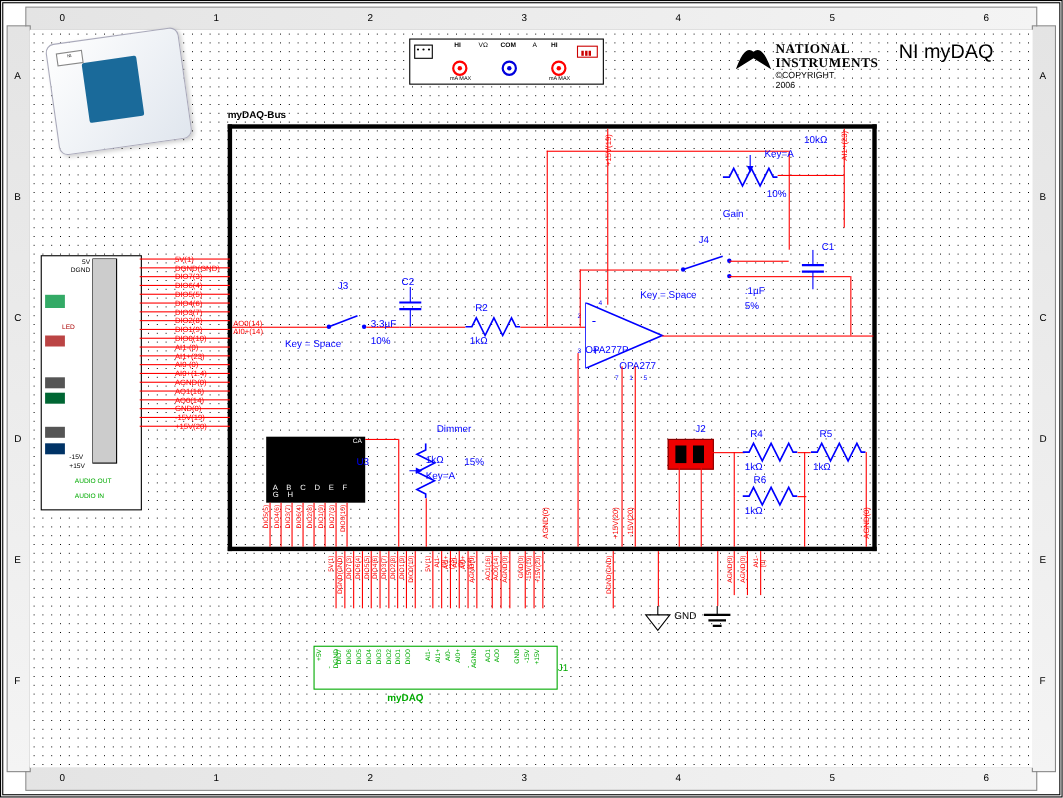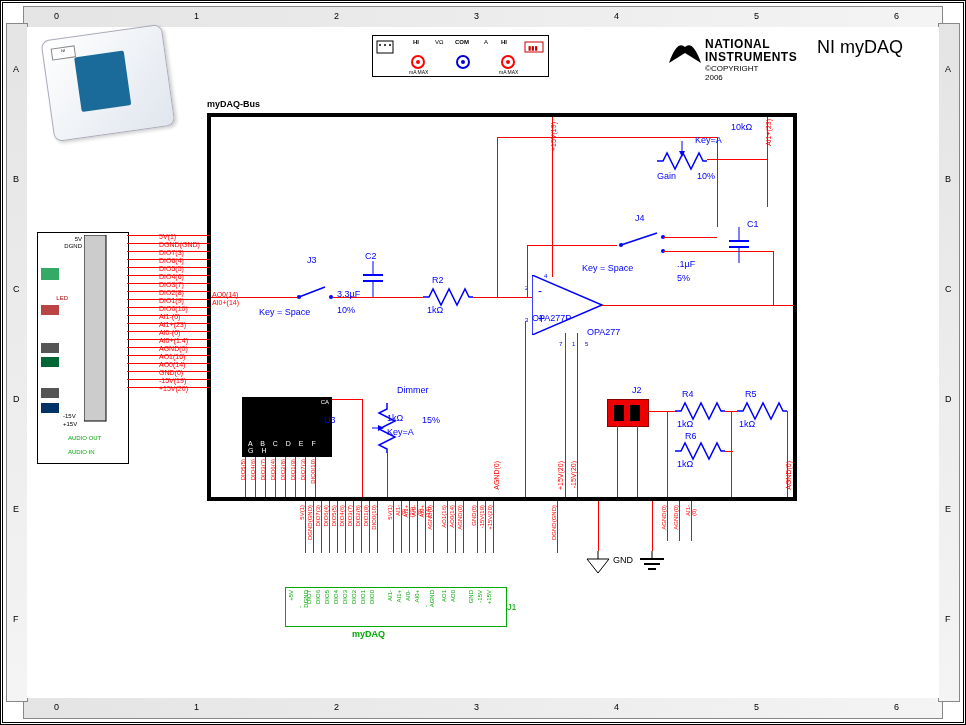--- a/index.html
+++ b/index.html
@@ -23,21 +23,21 @@
   .tiny{font-size:6px}
   .vtxt{writing-mode:vertical-rl;transform:rotate(180deg)}
   
   .wire{position:absolute;background:#f00}
   .wireH{height:1px}
   .wireV{width:1px}
   .bwire{position:absolute;background:#000}
   
   .chip{position:absolute;background:#000;color:#fff;font-size:6px}
   
-  .ni-inst{font-weight:bold;font-family:Liberation Sans, sans-serif;font-size:12px;letter-spacing:.5px}
+  .ni-inst{font-weight:bold;font-family:Liberation Serif, serif;font-size:12px;letter-spacing:.5px}
   .ni-sub{font-size:8px}
 </style>
 </head>
 <body>
 
 <div class="frame">
 
   <div class="ruler-top">
     <span class="rlabel" style="left:30px;top:4px">0</span>
     <span class="rlabel" style="left:170px;top:4px">1</span>
@@ -219,21 +219,21 @@
     <span class="abs sm blue" style="left:405px;top:248px">R2</span>
     <span class="abs sm blue" style="left:400px;top:278px">1kΩ</span>
     <div class="wire wireH" style="left:446px;top:270px;width:60px"></div>
 
     <svg class="abs" style="left:505px;top:248px" width="80" height="60">
       <polygon points="0,0 0,60 70,30" fill="#fff" stroke="#00f" stroke-width="1.5"></polygon>
       <text x="6" y="20" font-size="12" fill="#00f">-</text>
       <text x="6" y="48" font-size="12" fill="#00f">+</text>
     </svg>
     <span class="abs sm blue" style="left:505px;top:286px">OPA277P</span>
-    <span class="abs sm blue" style="left:560px;top:300px">OPA277</span>
+    <span class="abs sm blue" style="left:536px;top:300px">OPA277</span>
     <span class="abs tiny blue" style="left:498px;top:258px">2</span>
     <span class="abs tiny blue" style="left:498px;top:290px">3</span>
     <span class="abs tiny blue" style="left:517px;top:246px">4</span>
     <span class="abs tiny blue" style="left:532px;top:314px">7</span>
     <span class="abs tiny blue" style="left:545px;top:314px">1</span>
     <span class="abs tiny blue" style="left:558px;top:314px">5</span>
     <div class="wire wireH" style="left:575px;top:278px;width:192px"></div>
 
     <div class="wire wireV" style="left:470px;top:110px;height:160px"></div>
     <div class="wire wireH" style="left:470px;top:110px;width:220px"></div>
@@ -253,21 +253,21 @@
     <div class="wire wireH" style="left:636px;top:224px;width:110px"></div>
     <div class="wire wireV" style="left:746px;top:224px;height:54px"></div>
 
     <svg class="abs" style="left:630px;top:114px" width="50" height="30">
         <polyline points="0,20 6,20 10,12 18,28 26,12 34,28 42,12 46,20 50,20" fill="none" stroke="#00f" stroke-width="1.5"></polyline>
         <line x1="25" y1="0" x2="25" y2="12" stroke="#00f"></line>
         <polygon points="22,10 28,10 25,16" fill="#00f"></polygon>
       </svg>
     <span class="abs sm blue" style="left:704px;top:95px">10kΩ</span>
     <span class="abs sm blue" style="left:668px;top:108px">Key=A</span>
-    <span class="abs sm blue" style="left:630px;top:144px">Gain</span>
+    <span class="abs sm blue" style="left:630px;top:162px">Gain</span>
     <span class="abs sm blue" style="left:670px;top:144px">10%</span>
     <div class="wire wireH" style="left:680px;top:132px;width:60px"></div>
     <div class="wire wireV" style="left:740px;top:90px;height:90px"></div>
 
     <svg class="abs" style="left:700px;top:200px" width="24" height="40">
         <line x1="12" y1="0" x2="12" y2="14" stroke="#00f"></line>
         <line x1="2" y1="14" x2="22" y2="14" stroke="#00f" stroke-width="2"></line>
         <line x1="2" y1="20" x2="22" y2="20" stroke="#00f" stroke-width="2"></line>
         <line x1="12" y1="20" x2="12" y2="36" stroke="#00f"></line>
       </svg>

